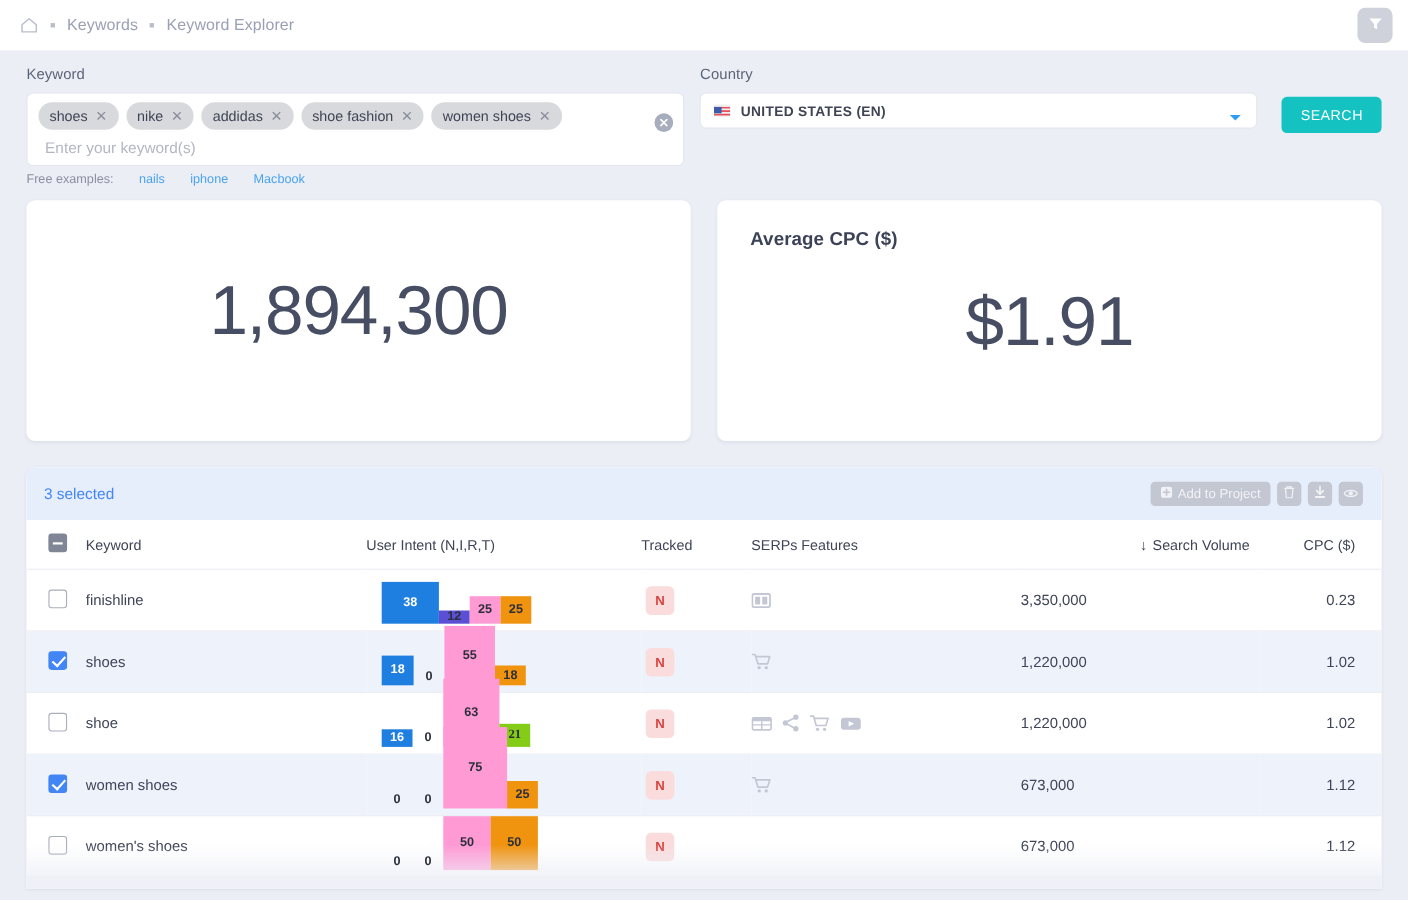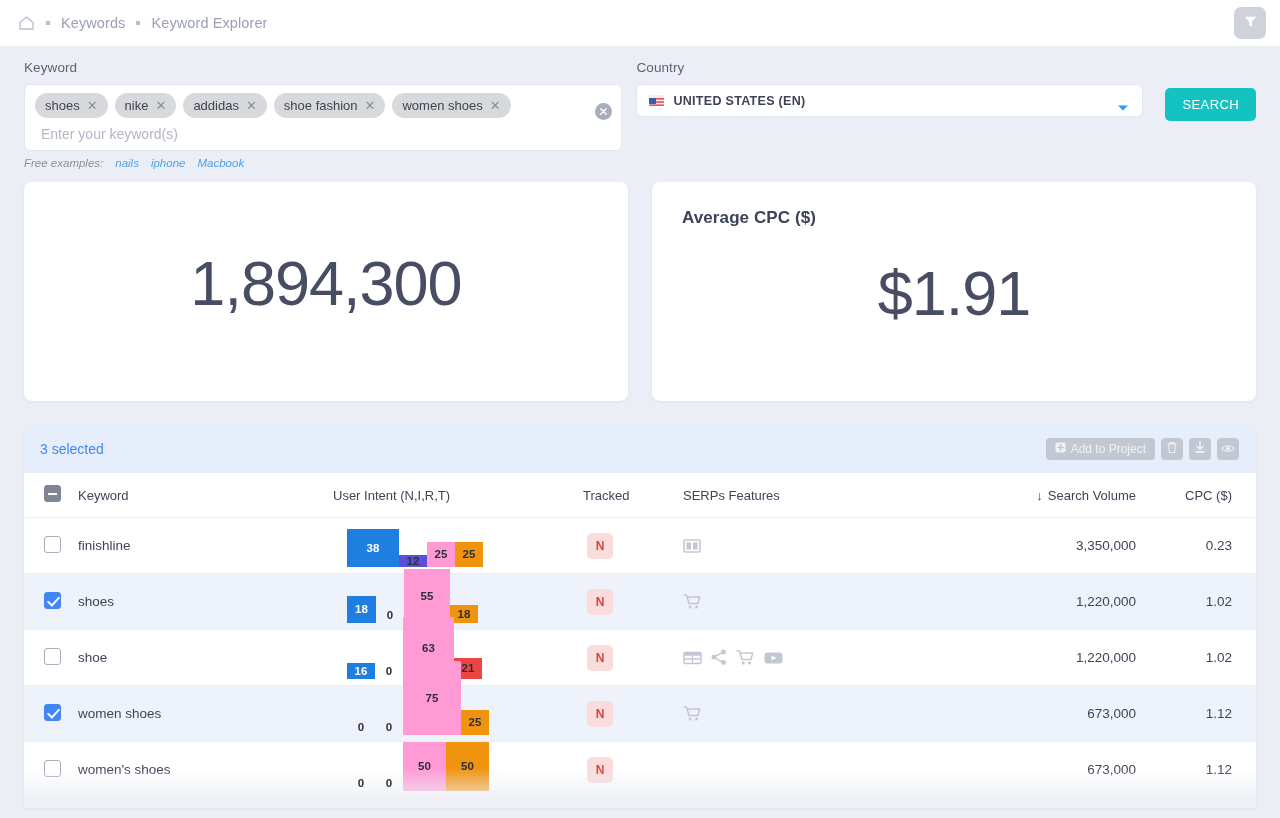--- a/index.html
+++ b/index.html
@@ -66,21 +66,21 @@
   .kw-input::placeholder { color: #b3b7c4; }
   .clear-btn {
     position: absolute; right: 9px; top: 18px;
     width: 17px; height: 17px; border-radius: 50%;
     background: #a7adbd; color: #fff; border: none; cursor: pointer;
     font-size: 11px; line-height: 17px; text-align: center;
     display: flex; align-items: center; justify-content: center;
   }
   .examples {
     margin-top: 6px; font-size: 11.5px; color: #8b90a0;
-    display: flex; align-items: flex-start; gap: 0; font-style: italic;
+    display: flex; align-items: flex-start; gap: 11px;
   }
   .examples a {
     color: #4aa3ef; text-decoration: none; margin-left: 12px;
     font-size: 11.5px;
   }
   .examples .lead { margin-right: 0; }
 
   .country-col { flex: 1; display: flex; align-items: flex-start; gap: 22px; }
   .country-inner { flex: 1; }
   .country-select {
@@ -163,21 +163,21 @@
   .th-volume { text-align: right !important; padding-right: 10px !important; }
   .th-cpc { text-align: right !important; padding-right: 24px !important; width: 110px; }
   .sort-arrow { margin-right: 5px; color: #3f4557; }
 
   tbody tr { height: 56px; }
   tbody tr.alt { background: #eef2fb; }
   tbody tr { border-bottom: 1px solid #eceef4; }
   tbody td { font-size: 13.5px; color: #3f4557; padding: 0; vertical-align: middle; }
   .td-check { padding-left: 20px; }
   .td-keyword { padding-left: 0; }
-  .td-volume { text-align: right; padding-right: 10px; }
+  .td-volume { padding-right: 10px; }
   .td-cpc { text-align: right; padding-right: 24px; }
 
   
   .cbox {
     width: 17px; height: 17px; border: 1.6px solid #a9aebb; border-radius: 3px;
     background: #fff; display: inline-block; cursor: pointer; position: relative;
   }
   .cbox.checked { background: #4286f5; border-color: #4286f5; }
   .cbox.checked::after {
     content: ""; position: absolute; left: 5px; top: 1.5px;
@@ -455,21 +455,21 @@
             <div class="intent">
               <div class="seg" style="background: rgb(31, 127, 224); height: 16px; width: 26px; color: rgb(255, 255, 255);">
                 <span class="lbl">16</span>
               </div>
               <div class="seg zero" style="width: 26px; height: 16px;">
                 <span class="lbl">0</span>
               </div>
               <div class="seg" style="background: rgb(255, 154, 213); height: 62px; width: 51px; color: rgb(44, 47, 58);">
                 <span class="lbl">63</span>
               </div>
-              <div class="seg" style="background: #ef4444; height: 21px; width: 26px; color: rgb(44, 47, 58);">
+              <div class="seg" style="background: #84cc16; height: 21px; width: 26px; color: rgb(44, 47, 58); font-family: Liberation Serif, serif;">
                 <span class="lbl">21</span>
               </div>
             </div>
           </td>
           <td class="td-tracked"><span class="badge-n">N</span></td>
           <td>
             <div class="serp-icons">
               <span style="display: inline-flex;">
                 <svg width="19" height="16" viewBox="0 0 19 16">
                   <rect x="1" y="2.5" width="17" height="11" rx="1.4" fill="none" stroke="#c3c7d4" stroke-width="1.5"></rect>

